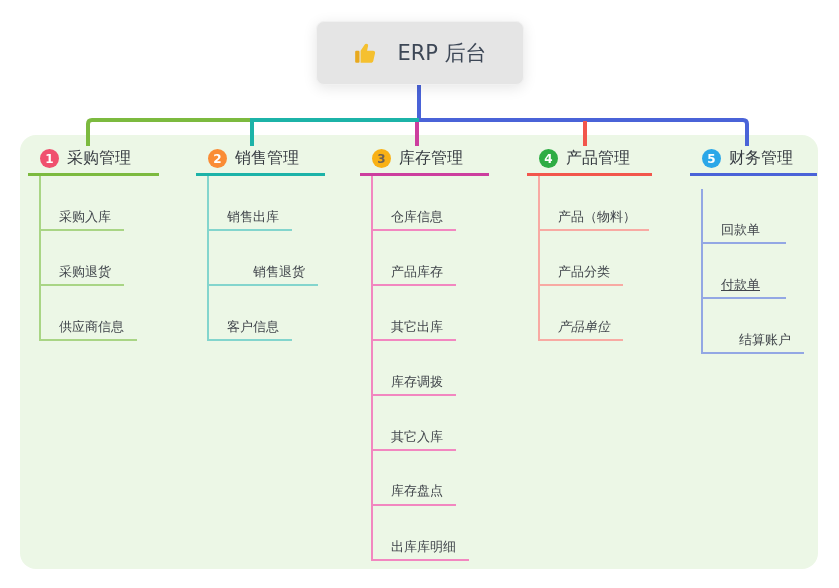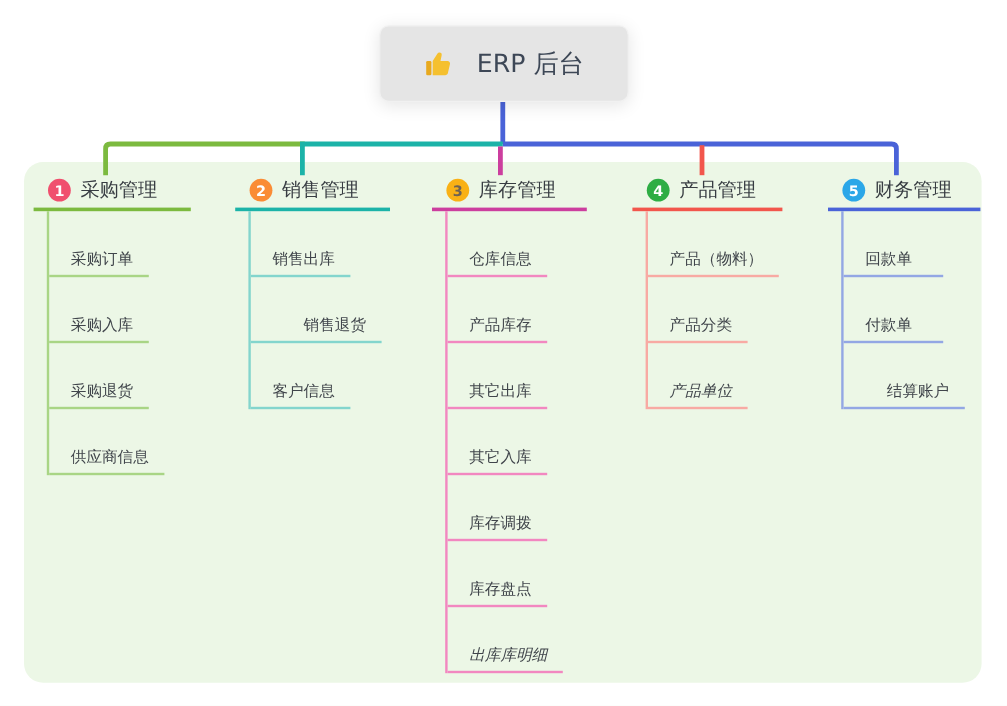--- a/index.html
+++ b/index.html
@@ -68,21 +68,20 @@
     <span>ERP 后台</span>
   </div>
 
   <div id="branches-host">
       <div class="branch" style="left: 28px;">
         <div class="branch-header" style="width: 119px; border-bottom-color: rgb(124, 186, 63);">
           <span class="badge" style="background: rgb(240, 80, 110); color: rgb(255, 255, 255);">1</span>
           <span class="branch-label">采购管理</span>
         </div>
         <div class="children" style="border-left-color: rgb(169, 213, 133);">
-          <div class="child" style="border-bottom-color: rgb(169, 213, 133);">采购订单</div>
           <div class="child" style="border-bottom-color: rgb(169, 213, 133);">采购入库</div>
           <div class="child" style="border-bottom-color: rgb(169, 213, 133);">采购退货</div>
           <div class="child" style="border-bottom-color: rgb(169, 213, 133);">供应商信息</div>
         </div>
       </div>
       <div class="branch" style="left: 196px;">
         <div class="branch-header" style="width: 117px; border-bottom-color: rgb(28, 179, 168);">
           <span class="badge" style="background: rgb(250, 140, 53); color: rgb(255, 255, 255);">2</span>
           <span class="branch-label">销售管理</span>
         </div>
@@ -94,42 +93,42 @@
       </div>
       <div class="branch" style="left: 360px;">
         <div class="branch-header" style="width: 117px; border-bottom-color: rgb(204, 62, 158);">
           <span class="badge" style="background: rgb(249, 177, 21); color: rgb(110, 98, 83);">3</span>
           <span class="branch-label">库存管理</span>
         </div>
         <div class="children" style="border-left-color: rgb(242, 135, 192);">
           <div class="child" style="border-bottom-color: rgb(242, 135, 192); text-align: center;">仓库信息</div>
           <div class="child" style="border-bottom-color: rgb(242, 135, 192);">产品库存</div>
           <div class="child" style="border-bottom-color: rgb(242, 135, 192);">其它出库</div>
+          <div class="child" style="border-bottom-color: rgb(242, 135, 192);">库存调拨</div>
           <div class="child" style="border-bottom-color: rgb(242, 135, 192);">其它入库</div>
-          <div class="child" style="border-bottom-color: rgb(242, 135, 192);">库存调拨</div>
           <div class="child" style="border-bottom-color: rgb(242, 135, 192); font-family: Liberation Mono, monospace;">库存盘点</div>
-          <div class="child" style="border-bottom-color: rgb(242, 135, 192); font-style: italic;">出库库明细</div>
+          <div class="child" style="border-bottom-color: rgb(242, 135, 192);">出库库明细</div>
         </div>
       </div>
       <div class="branch" style="left: 527px;">
         <div class="branch-header" style="width: 113px; border-bottom-color: rgb(242, 86, 76);">
           <span class="badge" style="background: rgb(46, 173, 68); color: rgb(255, 255, 255);">4</span>
           <span class="branch-label">产品管理</span>
         </div>
         <div class="children" style="border-left-color: rgb(248, 170, 163);">
           <div class="child" style="border-bottom-color: rgb(248, 170, 163);">产品（物料）</div>
           <div class="child" style="border-bottom-color: rgb(248, 170, 163);">产品分类</div>
           <div class="child" style="border-bottom-color: rgb(248, 170, 163); font-style: italic;">产品单位</div>
         </div>
       </div>
       <div class="branch" style="left: 690px;">
         <div class="branch-header" style="width: 115px; border-bottom-color: rgb(74, 99, 216);">
           <span class="badge" style="background: rgb(43, 167, 232); color: rgb(255, 255, 255);">5</span>
           <span class="branch-label">财务管理</span>
         </div>
         <div class="children" style="border-left-color: rgb(147, 167, 228);">
-          <div class="child" style="border-bottom-color: rgb(147, 167, 228);">回款单</div>
-          <div class="child" style="border-bottom-color: rgb(147, 167, 228);">付款单</div>
+          <div class="child" style="border-bottom-color: rgb(147, 167, 228); margin-top: 13px;">回款单</div>
+          <div class="child" style="border-bottom-color: rgb(147, 167, 228); text-decoration: underline;">付款单</div>
           <div class="child" style="border-bottom-color: rgb(147, 167, 228); padding-left: 36px;">结算账户</div>
         </div>
       </div>
     </div>
 </div>
 
 </body></html>

